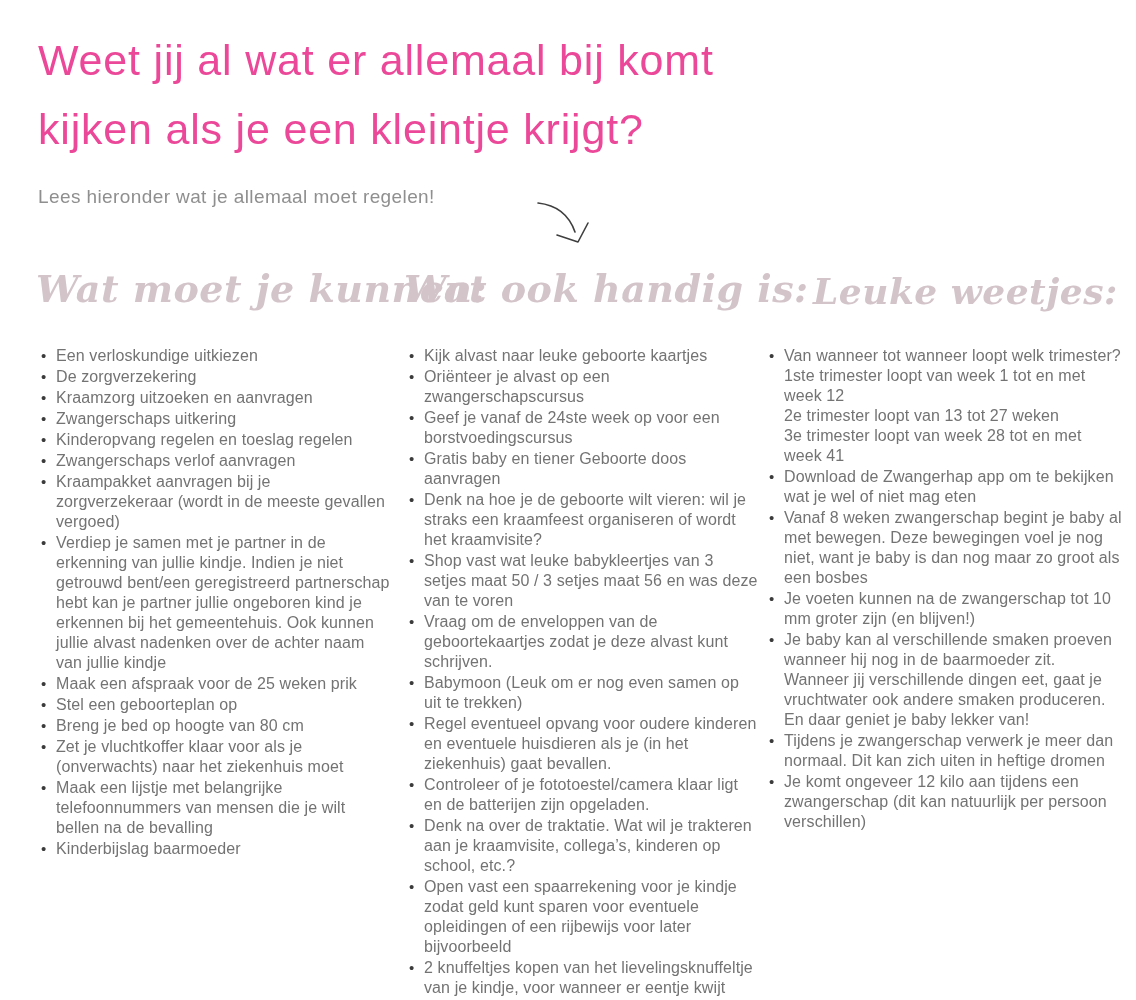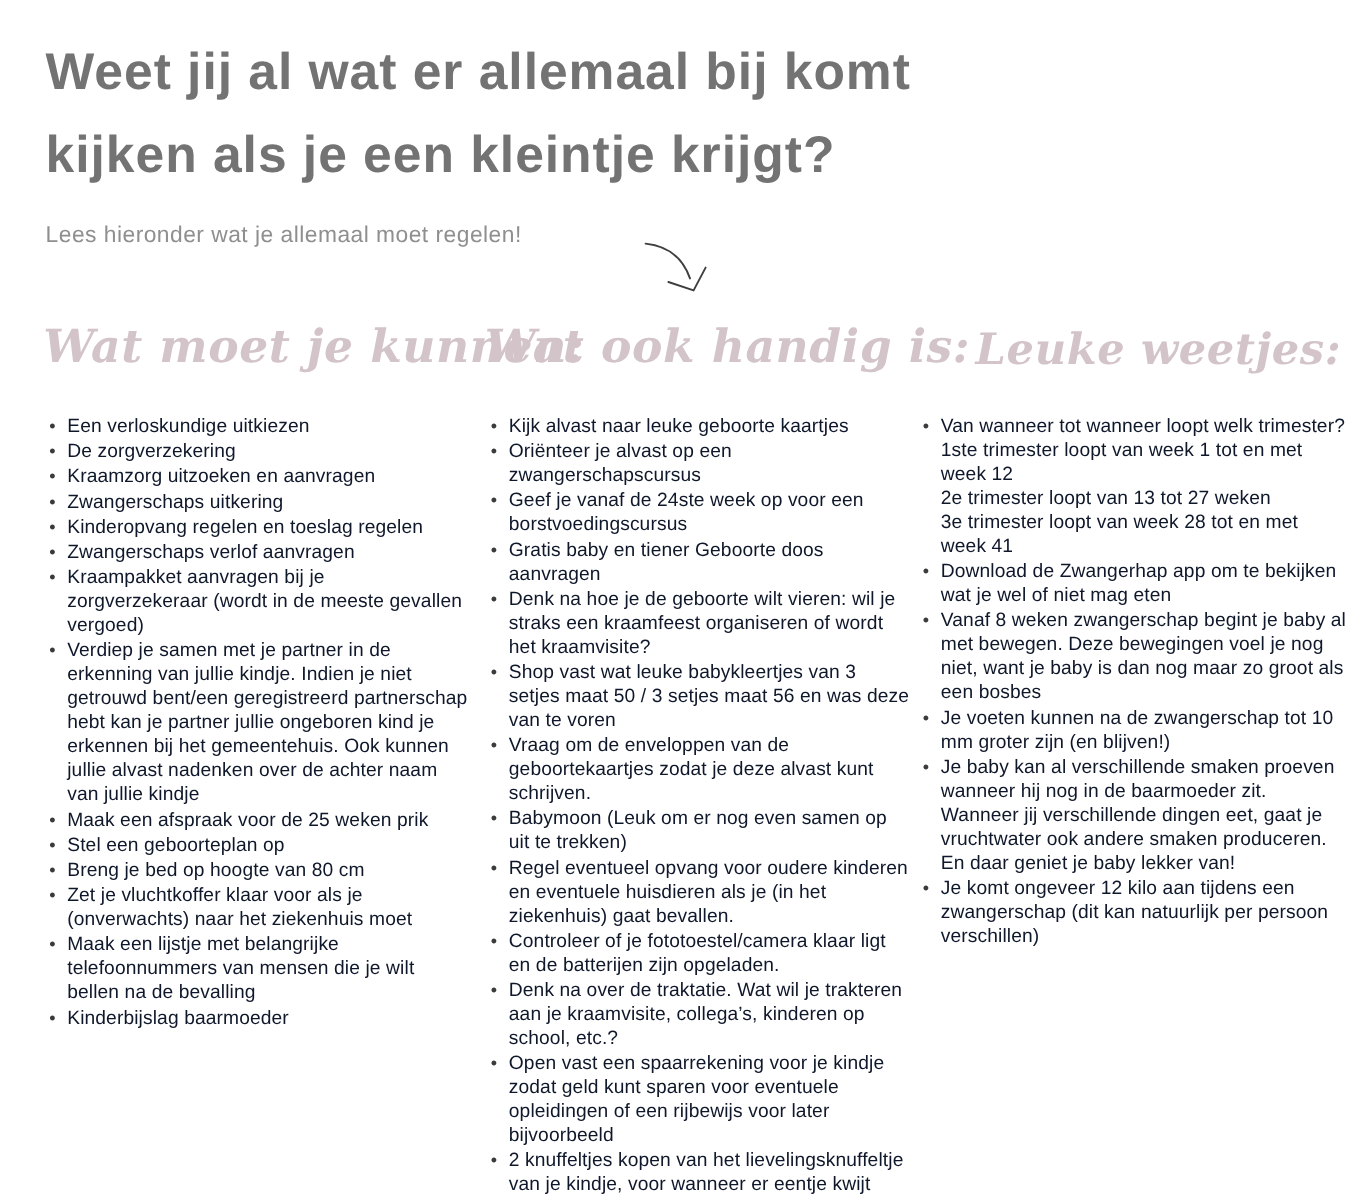--- a/index.html
+++ b/index.html
@@ -8,24 +8,24 @@
     width: 1136px; height: 1000px;
     position: relative;
     font-family: "Liberation Sans", sans-serif;
     color: #3b3b3b;
     overflow: hidden;
   }
   .page-title {
     position: absolute;
     left: 38px; top: 26px;
     font-size: 43px;
-    font-weight: 700;
+    font-weight: 400;
     line-height: 69px;
     letter-spacing: 0.8px;
-    color: #737373;
+    color: #ec4899;
     white-space: nowrap;
   }
   .subtitle {
     position: absolute;
     left: 38px; top: 186px;
     font-size: 19px;
     font-weight: 300;
     letter-spacing: 0.4px;
     color: #8f8f8f;
     white-space: nowrap;
@@ -47,21 +47,21 @@
   .heading-1 { left: 36px; }
   .heading-2 { left: 404px; }
   .heading-3 { left: 813px; font-size: 36px; top: 270px; }
   ul.checklist {
     position: absolute;
     top: 346px;
     list-style: none;
     font-size: 16px;
     line-height: 20px;
     letter-spacing: 0.1px;
-    color: #0f172a;
+    color: #737373;
   }
   .list-1 { left: 40px;  width: 350px; }
   .list-2 { left: 408px; width: 350px; }
   .list-3 { left: 768px; width: 354px; }
   ul.checklist li {
     position: relative;
     padding-left: 16px;
     margin-bottom: 1px;
   }
   ul.checklist li::before {
@@ -118,14 +118,15 @@
     <li>Denk na over de traktatie. Wat wil je trakteren aan je kraamvisite, collega’s, kinderen op school, etc.?</li>
     <li>Open vast een spaarrekening voor je kindje zodat geld kunt sparen voor eventuele opleidingen of een rijbewijs voor later bijvoorbeeld</li>
     <li>2 knuffeltjes kopen van het lievelingsknuffeltje van je kindje, voor wanneer er eentje kwijt raakt</li>
   </ul>
 <ul class="checklist list-3">
     <li>Van wanneer tot wanneer loopt welk trimester?<br>1ste trimester loopt van week 1 tot en met week 12<br>2e trimester loopt van 13 tot 27 weken<br>3e trimester loopt van week 28 tot en met week 41</li>
     <li>Download de Zwangerhap app om te bekijken wat je wel of niet mag eten</li>
     <li>Vanaf 8 weken zwangerschap begint je baby al met bewegen. Deze bewegingen voel je nog niet, want je baby is dan nog maar zo groot als een bosbes</li>
     <li>Je voeten kunnen na de zwangerschap tot 10 mm groter zijn (en blijven!)</li>
     <li>Je baby kan al verschillende smaken proeven wanneer hij nog in de baarmoeder zit. Wanneer jij verschillende dingen eet, gaat je vruchtwater ook andere smaken produceren. En daar geniet je baby lekker van!</li>
+    <li>Tijdens je zwangerschap verwerk je meer dan normaal. Dit kan zich uiten in heftige dromen</li>
     <li>Je komt ongeveer 12 kilo aan tijdens een zwangerschap (dit kan natuurlijk per persoon verschillen)</li>
   </ul>
 
 </body></html>

